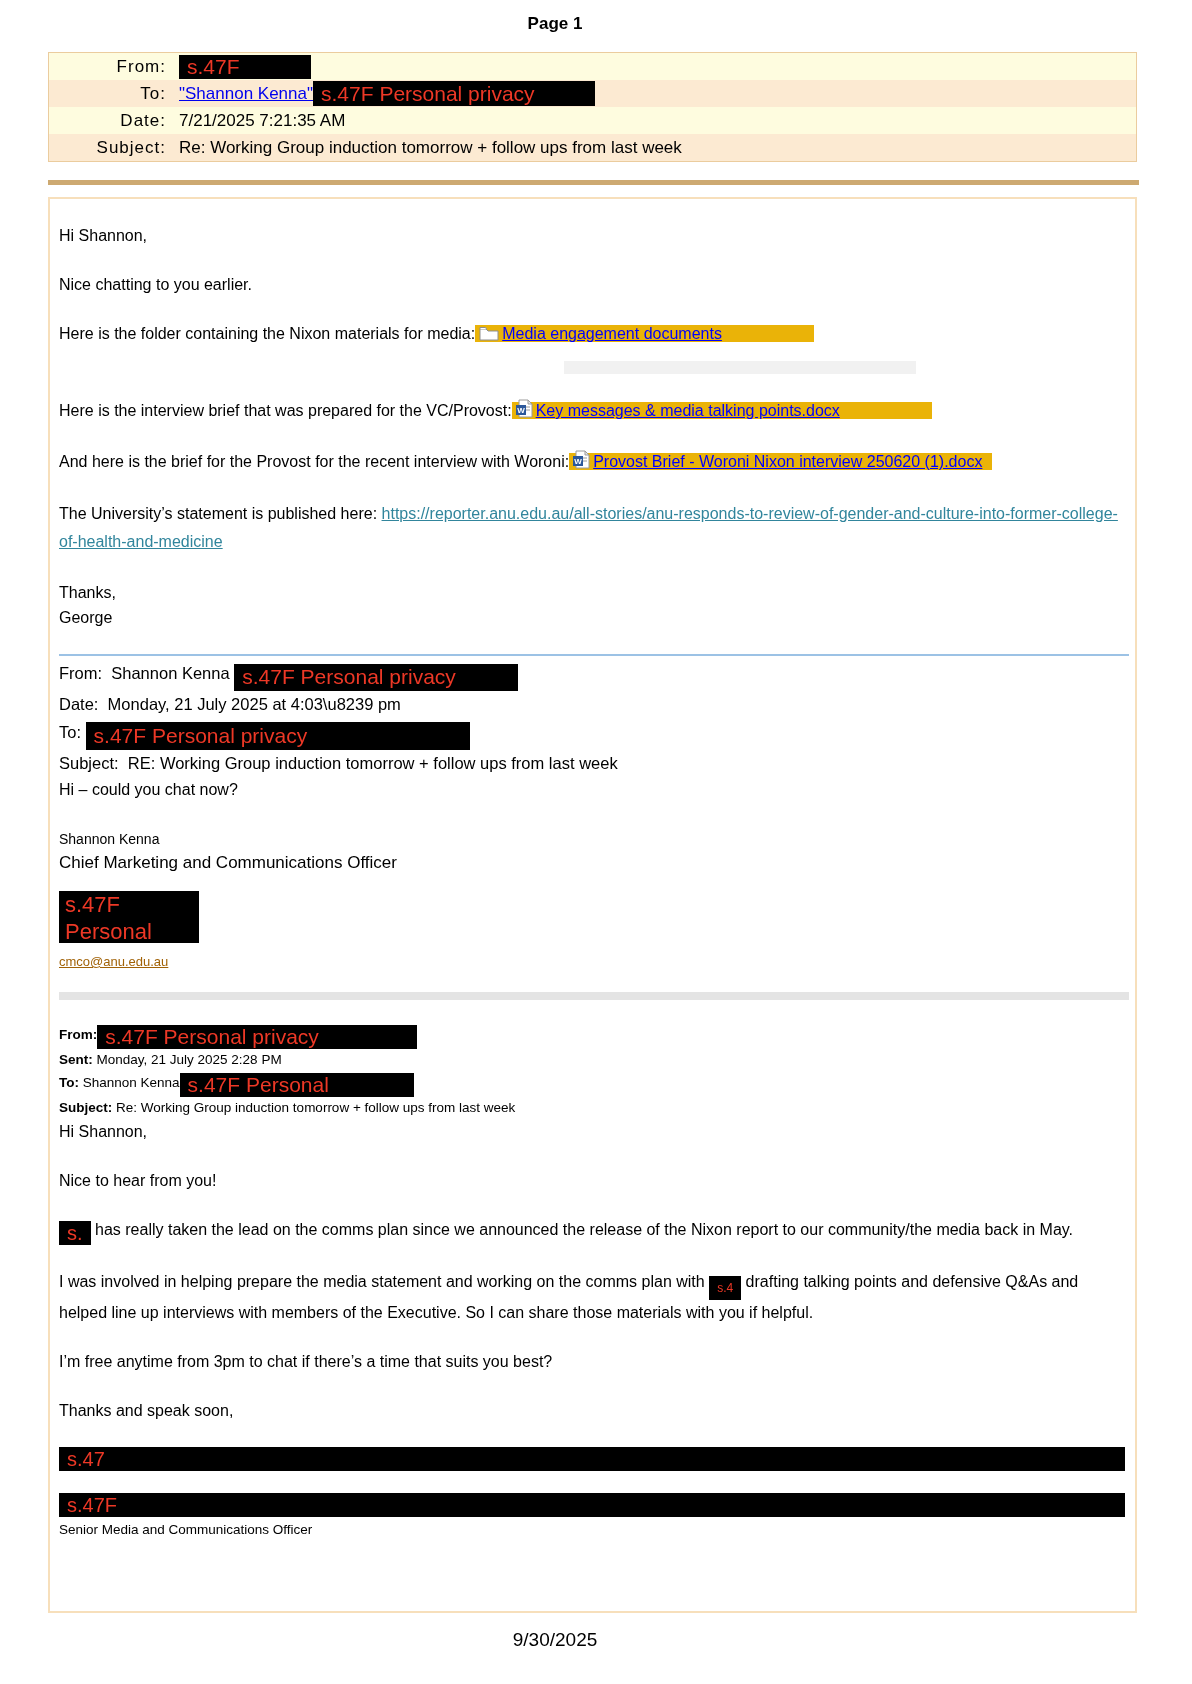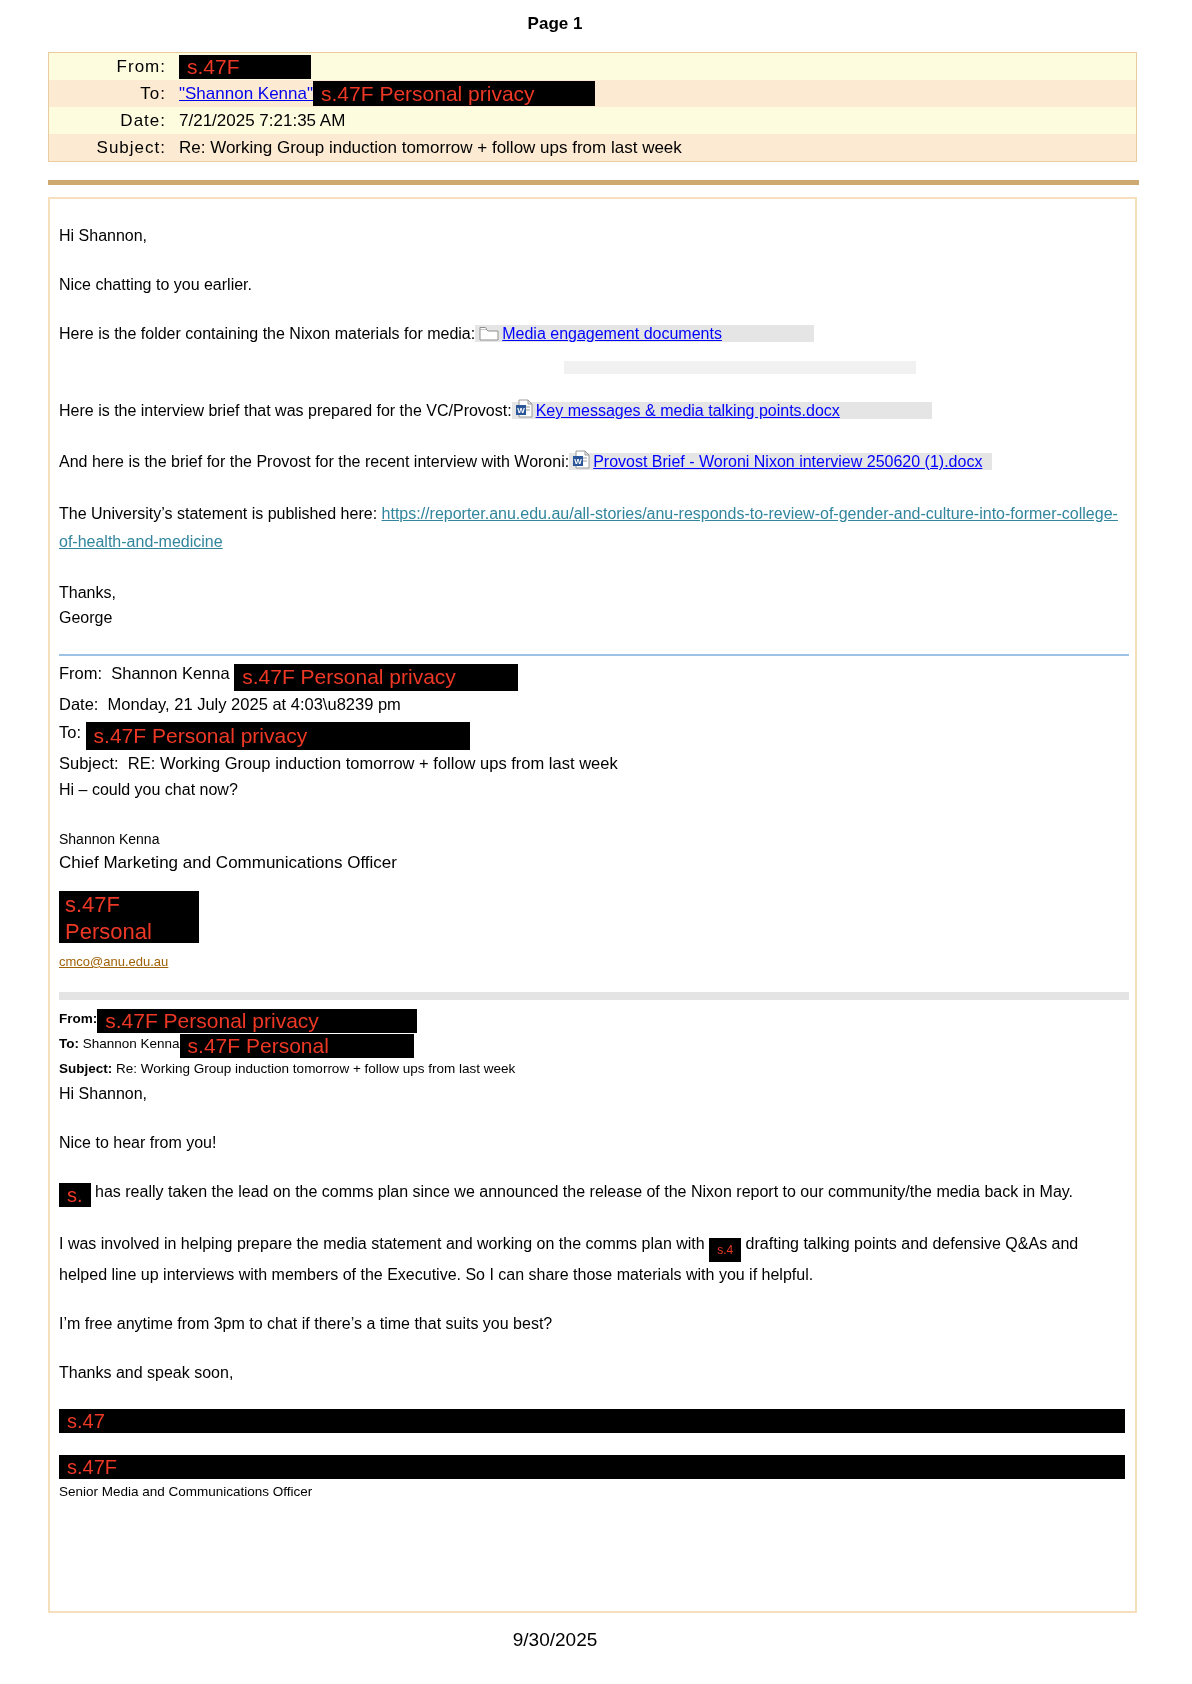--- a/index.html
+++ b/index.html
@@ -63,34 +63,34 @@
   
   .body-box {
     margin: 12px 0 0 48px; width: 1089px; min-height: 1416px;
     border: 2px solid #F7DFBB;
     padding: 18px 10px 16px 9px;
     font-size: 16px; line-height: 25px;
   }
   .body-box p { margin: 0 0 24px 0; }
   .body-box p.first { margin-top: 6px; }
   .doclink { color: #0000FD; text-decoration: underline; }
-  .hl { background: #e5e5e5; padding-right: 92px; }
+  .hl { background: #eab308; padding-right: 92px; }
   .hl.tight { padding-right: 10px; }
   .hl-strip { height: 13px; background: #F1F1F1; width: 352px; margin: -11px 0 24px 505px; }
   .teal-link { color: #31859C; text-decoration: underline; overflow-wrap: anywhere; }
   .url-line { line-height: 28px; }
   
   .q1-head { margin-top: 4px; font-size: 16.5px; line-height: 27.5px; }
   .q1-body { margin-top: 20px; }
   .sig-small { margin-top: 26px; font-size: 14px; line-height: 23px; }
   .sig-title { font-size: 17px; }
   .sig-redact-wrap { margin-top: 17px; }
   .mail-link { font-size: 13px; color: #a16207; text-decoration: underline; display:inline-block; margin-top: 6px; }
   
-  .q2-head { margin-top: 8px; font-size: 13.5px; line-height: 22.5px; }
+  .q2-head { margin-top: 24px; font-size: 13.5px; line-height: 22.5px; }
   .q2-head b { font-weight: bold; }
   .q2-body-start { margin-top: 28px; }
   .q2-sig-title { font-size: 13.5px; margin-top: 4px; line-height: 18px; }
   .block-gap { display:block; margin-top: 8px; }
   .block-gap2 { display:block; margin-top: 22px; }
   
   .icon { display: inline-block; vertical-align: -2px; margin: 0 3px 0 4px; }
 </style>
 </head>
 <body>
@@ -174,20 +174,21 @@
     </div>
 
     <div class="sig-redact-wrap">
       <span class="sig-block"><span>s.47F</span><br><span>Personal</span></span>
       <a href="#" class="mail-link">cmco@anu.edu.au</a>
     </div>
 
     <div class="gray-bar"></div>
     <div class="q2-head">
       <div><b>From:</b><span class="redact red-q2from">s.47F Personal privacy</span></div>
+      <div><b>Sent:</b> <span>Monday, 21 July 2025 2:28 PM</span></div>
       <div><b>To:</b> <span>Shannon Kenna</span><span class="redact red-q2to">s.47F Personal</span></div>
       <div><b>Subject:</b> <span>Re: Working Group induction tomorrow + follow ups from last week</span></div>
     </div>
 
     <p class="q2-body-start">Hi Shannon,</p>
     <p>Nice to hear from you!</p>
     <p><span class="redact red-s">s.</span> <span>has really taken the lead on the comms plan since we announced the release of the Nixon report to our community/the media back in May.</span></p>
     <p><span>I was involved in helping prepare the media statement and working on the comms plan with</span> <span class="redact red-s4">s.4</span> <span>drafting talking points and defensive Q&amp;As and helped line up interviews with members of the Executive. So I can share those materials with you if helpful.</span></p>
     <p>I’m free anytime from 3pm to chat if there’s a time that suits you best?</p>
     <p>Thanks and speak soon,</p>

